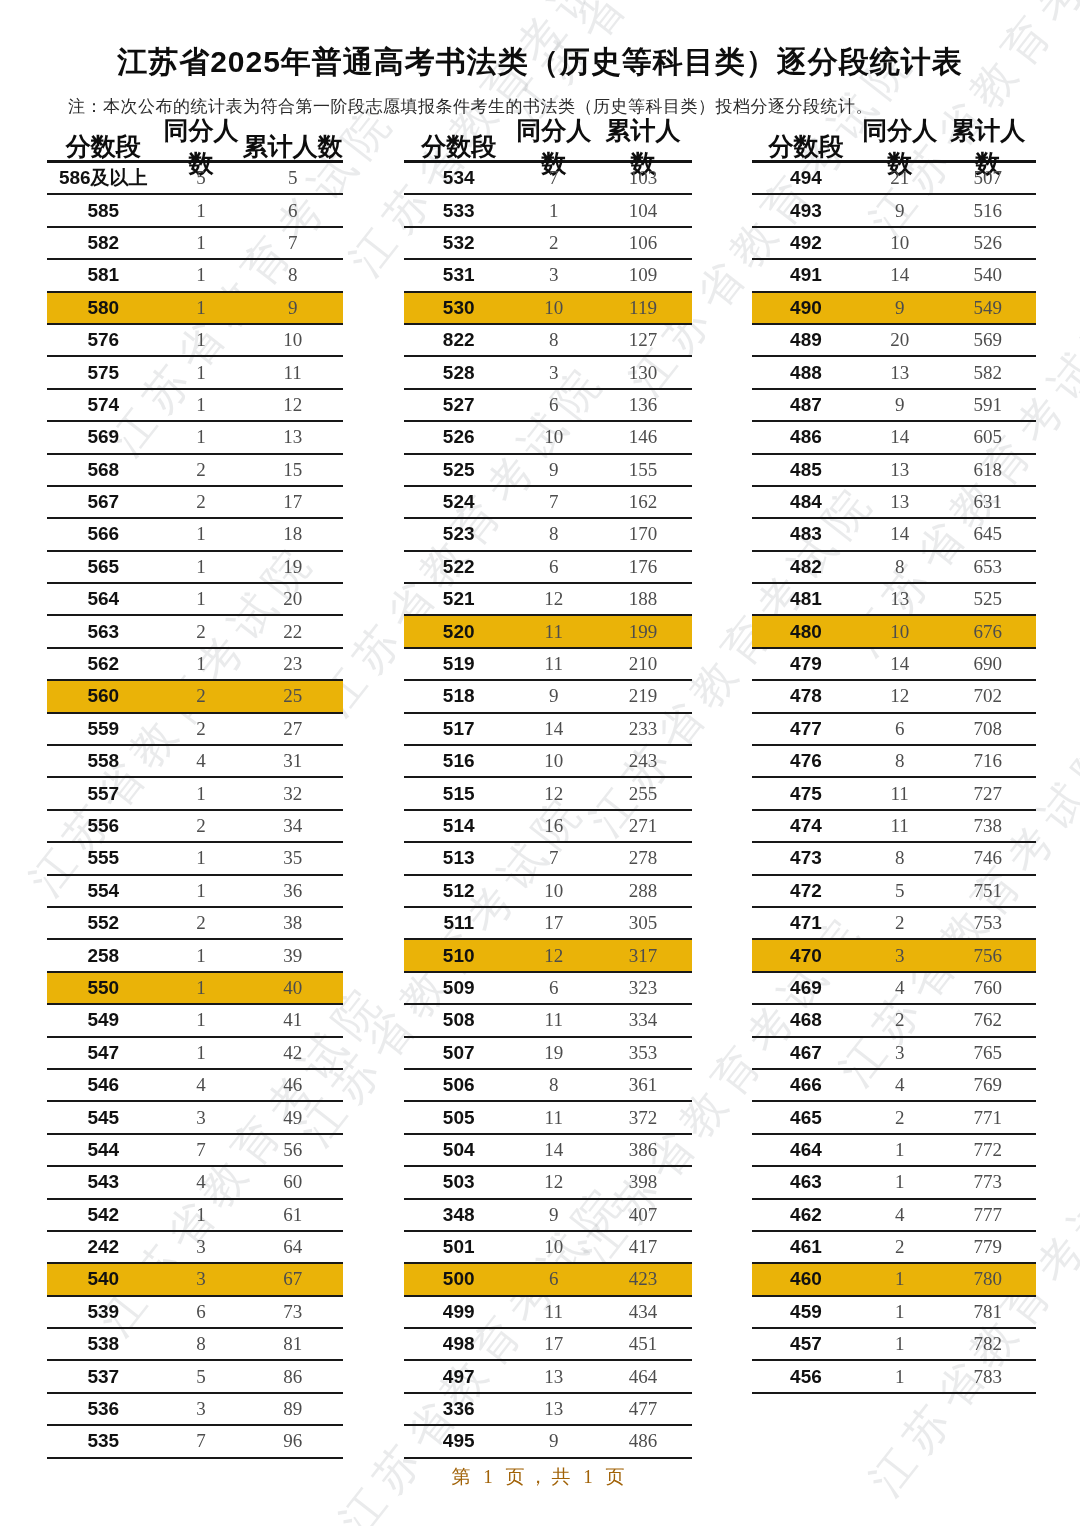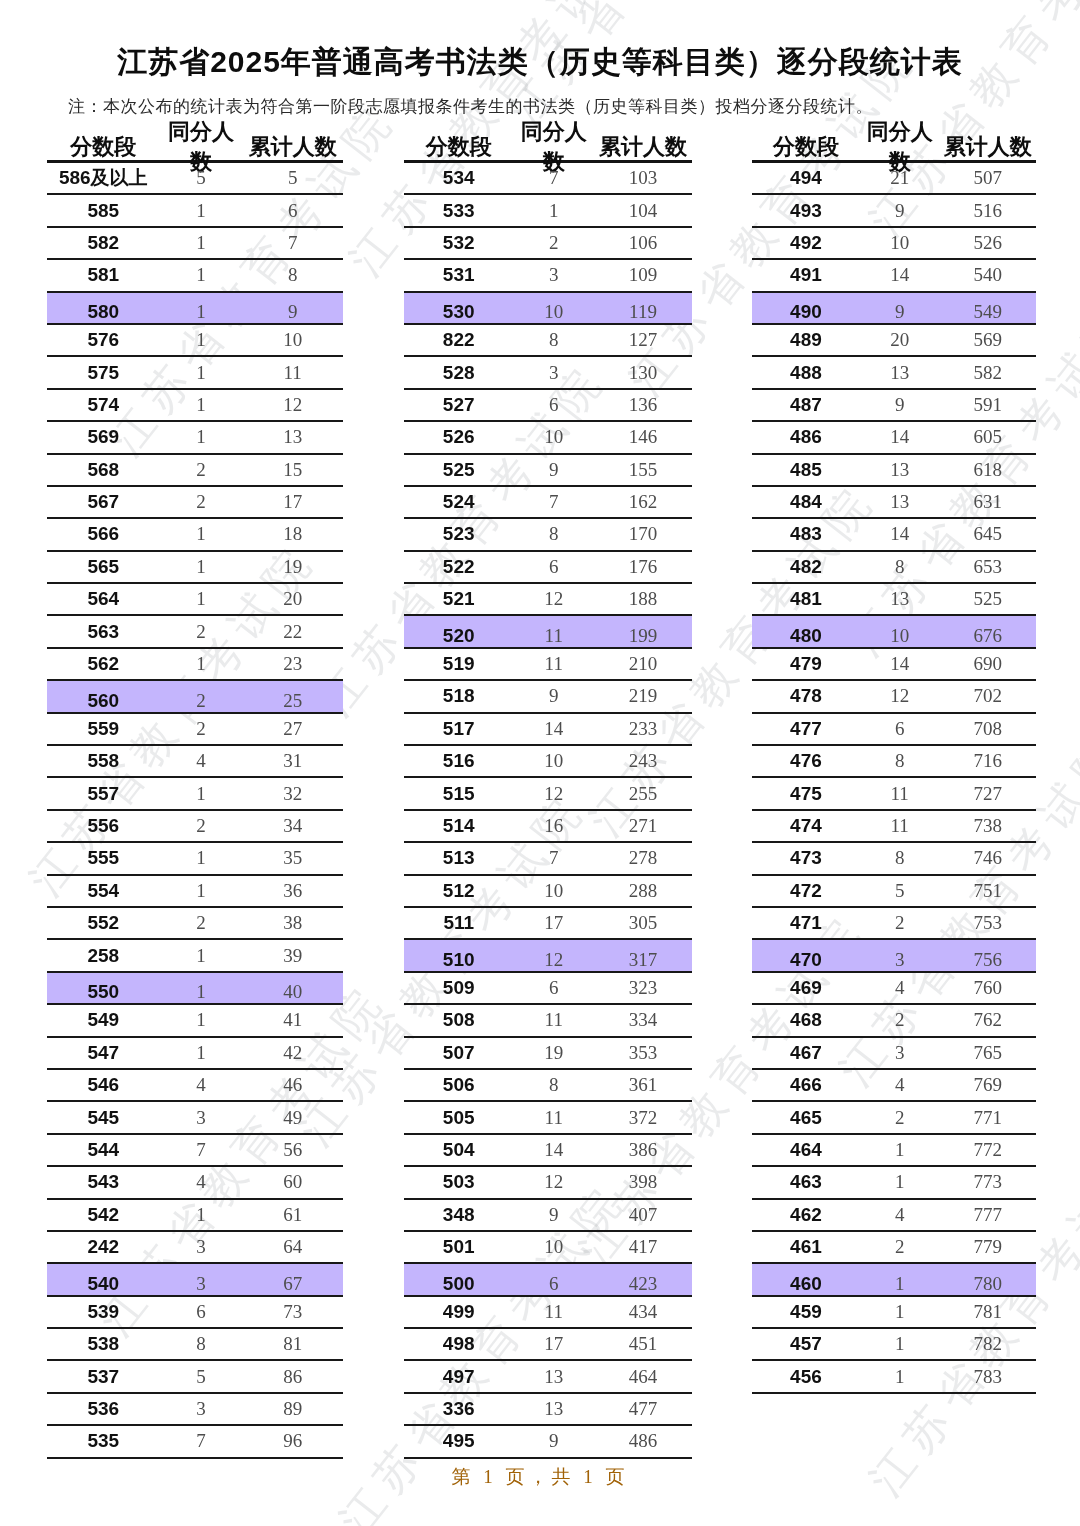--- a/index.html
+++ b/index.html
@@ -31,27 +31,27 @@
   }
   
   .tbl { position:absolute; top:133px; z-index:1; }
   .tbl-0 { left:47px;  width:296px; }
   .tbl-1 { left:404px; width:288px; }
   .tbl-2 { left:752px; width:284px; }
   .thead {
     display:flex; align-items:center; height:30px; box-sizing:border-box;
     border-bottom:3px solid #141414;
     font-family:"Liberation Sans","DejaVu Sans",sans-serif;
-    font-weight:bold; font-size:22px; color:#0d0d0d;
+    font-weight:bold; font-size:25px; color:#0d0d0d;
   }
   .row {
     display:flex; align-items:center; height:32.4px; box-sizing:border-box;
     border-bottom:2px solid #181818;
   }
-  .row.hl { background:#c4b5fd;align-items:flex-end; }
+  .row.hl { background:#eab308; }
   .c1 { width:38%; text-align:center; }
   .c2 { width:28%; text-align:center; }
   .c3 { width:34%; text-align:center; }
   .score {
     font-family:"Liberation Sans","DejaVu Sans",sans-serif;
     font-weight:bold; font-size:19px; color:#111111;
   }
   .num { font-size:19px; color:#4d4d4d; }
   .footer {
     position:absolute; top:1464px; left:0; width:1080px; z-index:2;

